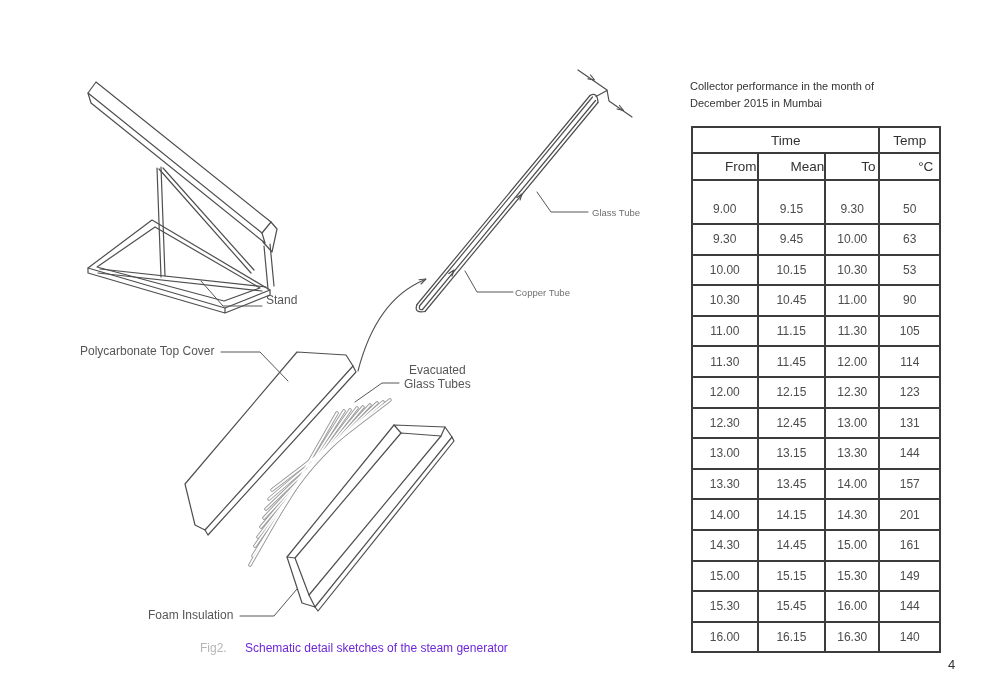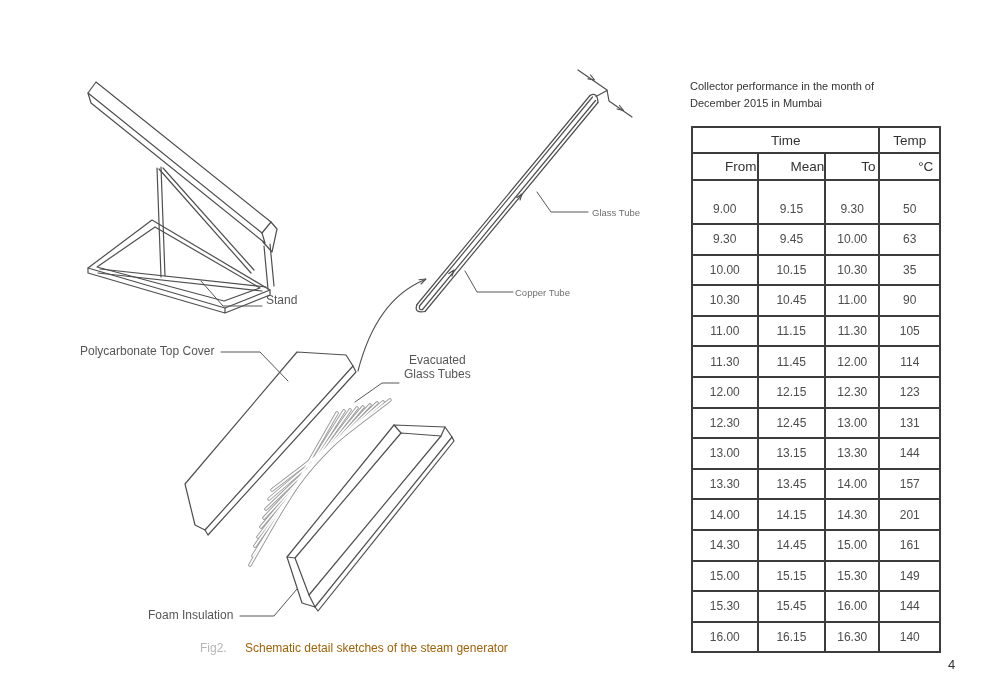--- a/index.html
+++ b/index.html
@@ -8,21 +8,21 @@
     font-family:"Liberation Sans",sans-serif;overflow:hidden;
     outline:1px solid #e3e3e3;
   }
   .sketch-svg{position:absolute;left:0;top:0;width:1000px;height:700px;}
   .diagram-label{
     position:absolute;font-size:12px;color:#565656;line-height:14px;white-space:nowrap;text-align:center;
   }
   .diagram-label.small{font-size:9.5px;color:#6f6f6f;}
   .caption{position:absolute;top:641px;font-size:12px;white-space:nowrap;}
   .caption-fig{left:200px;color:#b5b5b5;}
-  .caption-text{left:245px;color:#a16207;}
+  .caption-text{left:245px;color:#6d28d9;}
   .table-title{
     position:absolute;left:690px;top:78px;width:240px;
     font-size:11px;line-height:16.5px;color:#333333;
   }
   .perf-table{
     position:absolute;left:691px;top:126px;
     border-collapse:collapse;table-layout:fixed;
   }
   .perf-table th,.perf-table td{
     border:2px solid #3c3c3c;text-align:center;padding:0;
@@ -117,21 +117,21 @@
       <path d="M288,381 L260,352 L221,352"></path>
       <path d="M355,402 L382,383 L399,383"></path>
       <path d="M297,589 L274,616 L240,616"></path>
       <path d="M537,192 L551,212 L588,212"></path>
       <path d="M465,271 L477,292 L513,292"></path>
     </g>
   </svg>
 
   <div class="diagram-label" style="left:266px;top:293px;">Stand</div>
   <div class="diagram-label" style="left:80px;top:344px;">Polycarbonate Top Cover</div>
-  <div class="diagram-label" style="left:404px;top:353px;">
+  <div class="diagram-label" style="left:404px;top:363px;">
     <div>Evacuated</div>
     <div>Glass Tubes</div>
   </div>
   <div class="diagram-label" style="left:148px;top:608px;">Foam Insulation</div>
   <div class="diagram-label small" style="left:592px;top:206px;">Glass Tube</div>
   <div class="diagram-label small" style="left:515px;top:286px;">Copper Tube</div>
 
   <div class="caption caption-fig">Fig2.</div>
   <div class="caption caption-text">Schematic detail sketches of the steam generator</div>
 
@@ -169,21 +169,21 @@
         <tr>
           <td>9.30</td>
           <td>9.45</td>
           <td>10.00</td>
           <td>63</td>
         </tr>
         <tr>
           <td>10.00</td>
           <td>10.15</td>
           <td>10.30</td>
-          <td>35</td>
+          <td>53</td>
         </tr>
         <tr>
           <td>10.30</td>
           <td>10.45</td>
           <td>11.00</td>
           <td>90</td>
         </tr>
         <tr>
           <td>11.00</td>
           <td>11.15</td>

